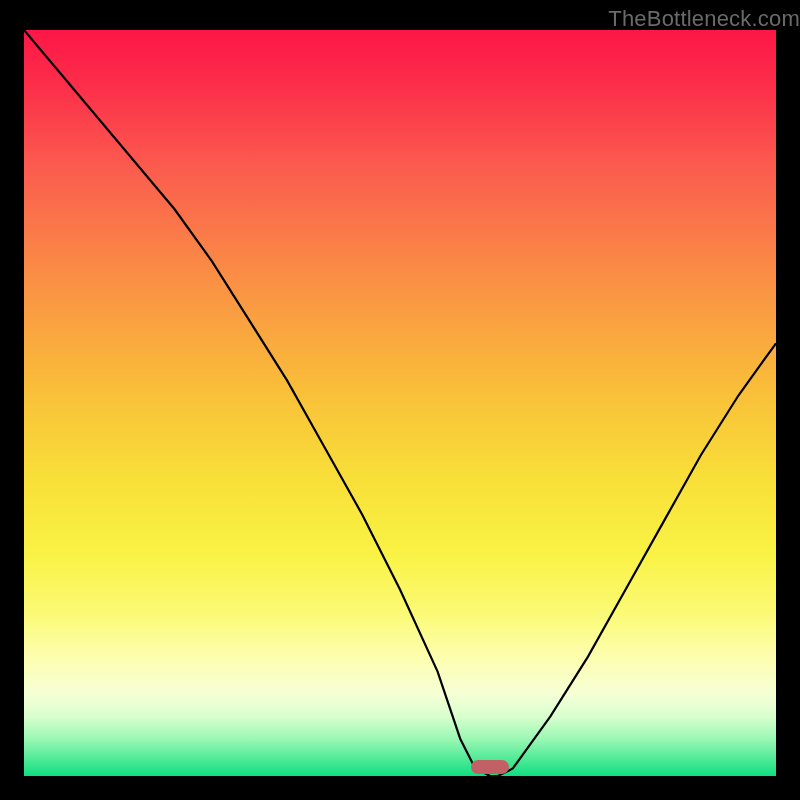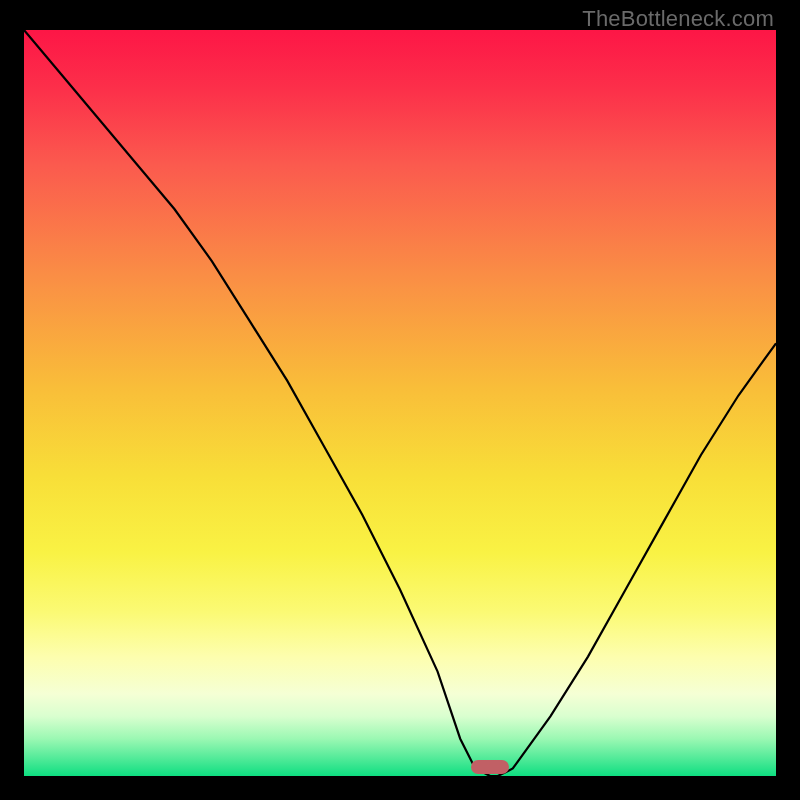--- a/index.html
+++ b/index.html
@@ -13,21 +13,21 @@
   }
   .chart-wrap {
     position: relative;
     width: 800px;
     height: 800px;
     background: #000;
   }
   .watermark {
     position: absolute;
     top: 6px;
-    right: 26px;
+    right: 0;
     color: #6a6a6a;
     font-size: 22px;
     letter-spacing: 0.2px;
     z-index: 10;
     user-select: none;
   }
   .plot-area {
     position: absolute;
     left: 24px;
     top: 30px;

